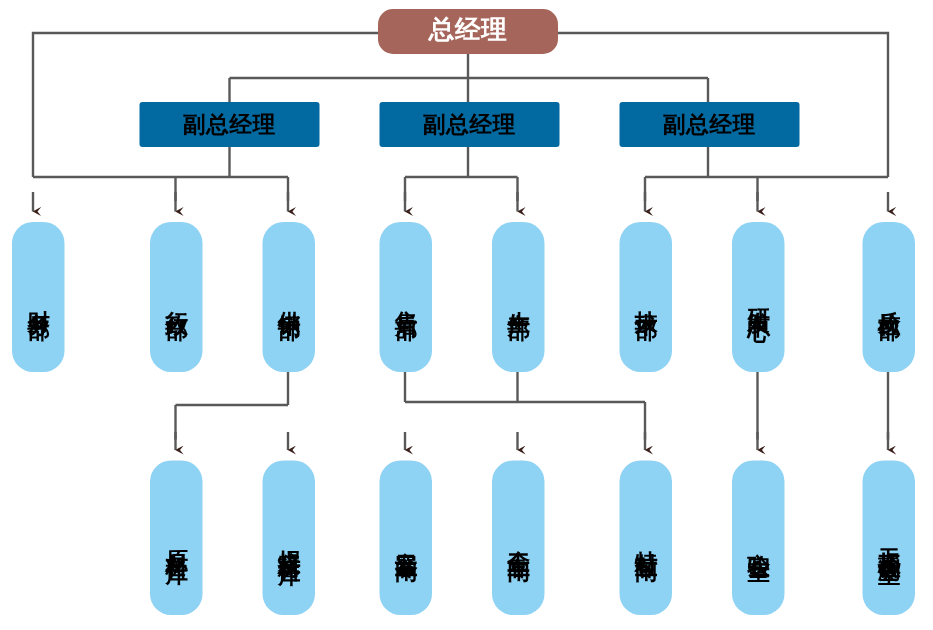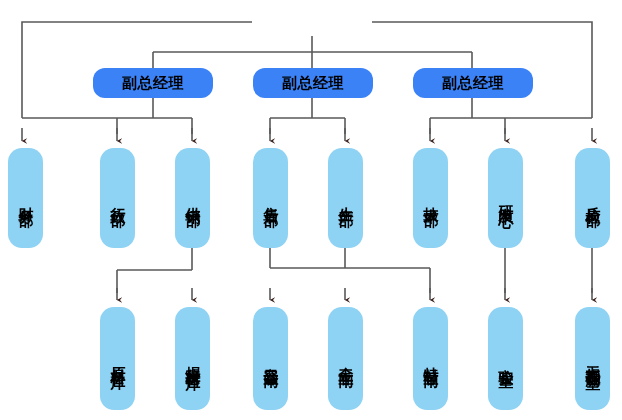--- a/index.html
+++ b/index.html
@@ -45,22 +45,22 @@
     border-radius: 10px;
   }
   .node.root .node-label {
     color: #ffffff;
     font-size: 17px;
     font-weight: bold;
     writing-mode: horizontal-tb;
   }
   
   .node.vice {
-    background: #3b82f6;
-    border-radius: 12px;
+    background: #0369a1;
+    border-radius: 2px;
   }
   .node.vice .node-label {
     color: #000000;
     font-size: 15px;
     font-weight: bold;
     writing-mode: horizontal-tb;
   }
   
   .node.dept, .node.unit {
     background: #8ed2f4;
@@ -142,20 +142,23 @@
       <path d="M117,288 L117,300"></path>
       <path d="M192,288 L192,300"></path>
       <path d="M270,288 L270,300"></path>
       <path d="M345,288 L345,300"></path>
       <path d="M430,288 L430,300"></path>
       <path d="M505,288 L505,300"></path>
       <path d="M592,288 L592,300"></path>
     </g>
   </svg>
 
+  <div class="node root" style="left:252px; top:6px; width:120px; height:30px;">
+    <span class="node-label">总经理</span>
+  </div>
 
   <div class="node vice" style="left:93px; top:68px; width:120px; height:30px;">
     <span class="node-label">副总经理</span>
   </div>
   <div class="node vice" style="left:253px; top:68px; width:120px; height:30px;">
     <span class="node-label">副总经理</span>
   </div>
   <div class="node vice" style="left:413px; top:68px; width:120px; height:30px;">
     <span class="node-label">副总经理</span>
   </div>

